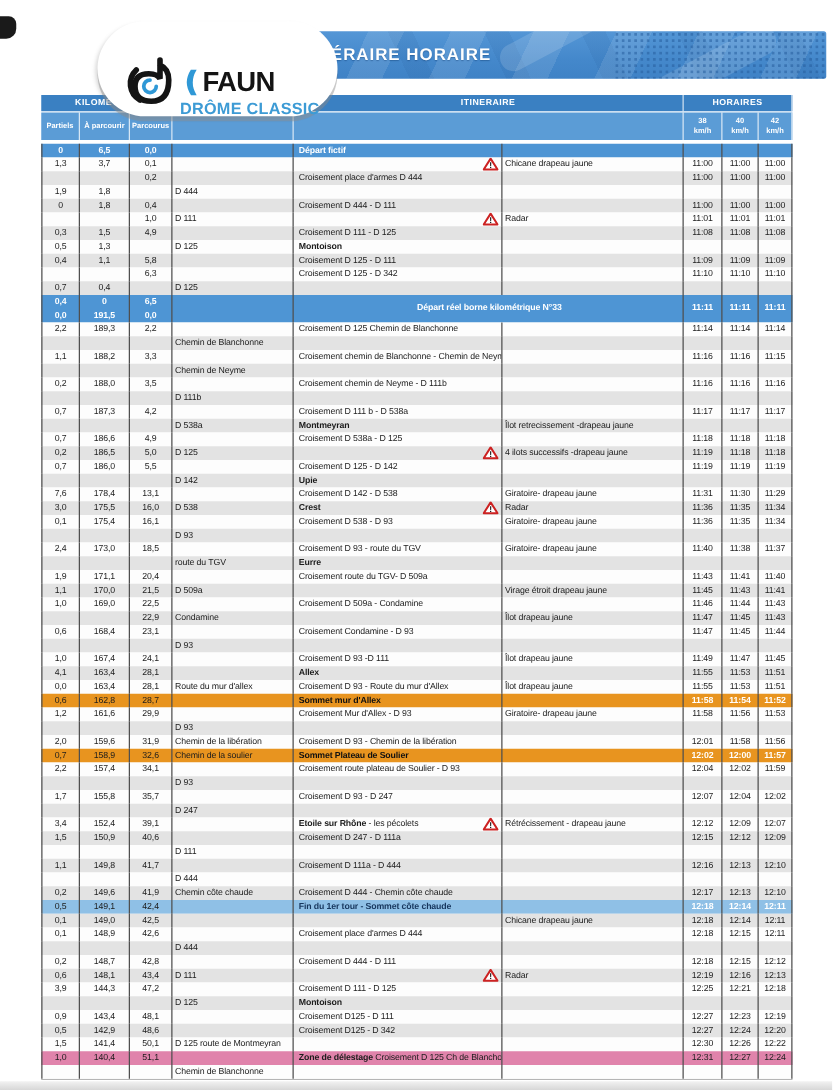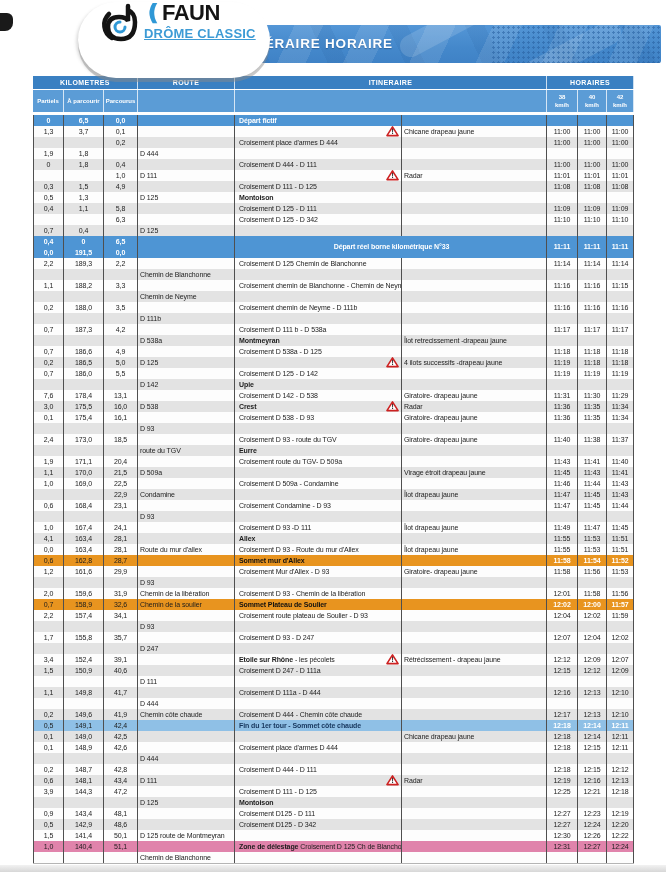--- a/index.html
+++ b/index.html
@@ -24,30 +24,30 @@
     background-size:5px 5px;
   }
   #banner .capsule{position:absolute;background:rgba(255,255,255,0.14);border-radius:20px;transform:rotate(-28deg);}
   #banner-title{
     position:absolute;left:140px;top:0;height:38px;line-height:38px;
     color:#ffffff;font-weight:bold;font-size:13.5px;letter-spacing:0.8px;
     text-shadow:0 1px 1px rgba(0,40,90,.35);
   }
   
   #logo-blob{
-    position:absolute;left:78px;top:2px;width:192px;height:76px;
+    position:absolute;left:78px;top:17px;width:192px;height:76px;
     background:#ffffff;border-radius:38px;
     box-shadow:0 4px 0 rgba(140,140,140,0.45), -2px 2px 3px rgba(120,120,120,0.25);
-    z-index:5;display:flex;align-items:flex-start;padding-left:22px;box-sizing:border-box;
+    z-index:5;display:flex;align-items:flex-end;padding-left:22px;box-sizing:border-box;
   }
   #logo-mark{flex:0 0 auto;margin-right:4px;}
   #logo-texts{display:flex;flex-direction:column;line-height:1;}
   #logo-faun{font-size:22px;font-weight:bold;color:#141414;letter-spacing:-0.5px;}
   #logo-faun .paren{color:#2f98d6;font-weight:bold;}
-  #logo-sub{font-size:13px;font-weight:bold;color:#3d9bd5;letter-spacing:0.2px;margin-top:3px;text-decoration:underline;}
+  #logo-sub{font-size:13px;font-weight:bold;color:#3d9bd5;letter-spacing:0.2px;margin-top:3px;}
   #scan-mark{position:absolute;left:0;top:13px;width:13px;height:18px;background:#1a1a1a;border-radius:0 6px 8px 0;}
   #page-bottom-shadow{position:absolute;left:0;right:0;bottom:0;height:7px;background:linear-gradient(180deg,#f2f2f2,#d7d7d7);}
   
   #itin-table{position:absolute;left:33px;top:76px;width:601px;}
   .grid{display:grid;grid-template-columns:31px 40px 34px 97px 167px 145px 31px 29px 27px;}
   
   .ghead{height:13px;line-height:13px;background:#3a80c2;}
   .ghead .gc{color:#fff;font-weight:bold;font-size:7px;text-align:center;letter-spacing:0.4px;
              border-right:1px solid rgba(255,255,255,0.75);box-sizing:border-box;overflow:hidden;}
   .subhead{height:22px;background:#5b9cd6;margin-top:1px;}

